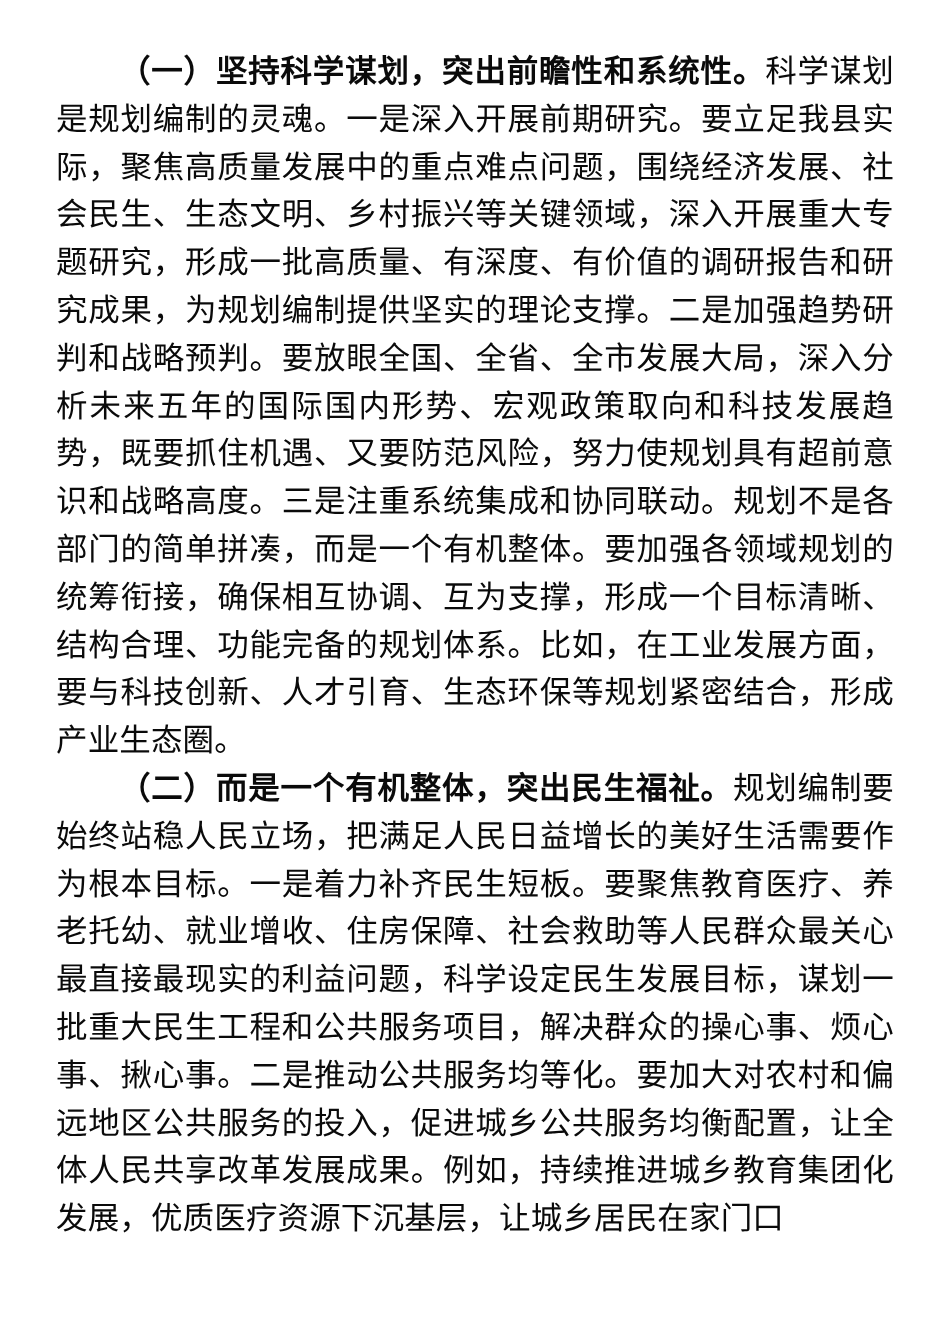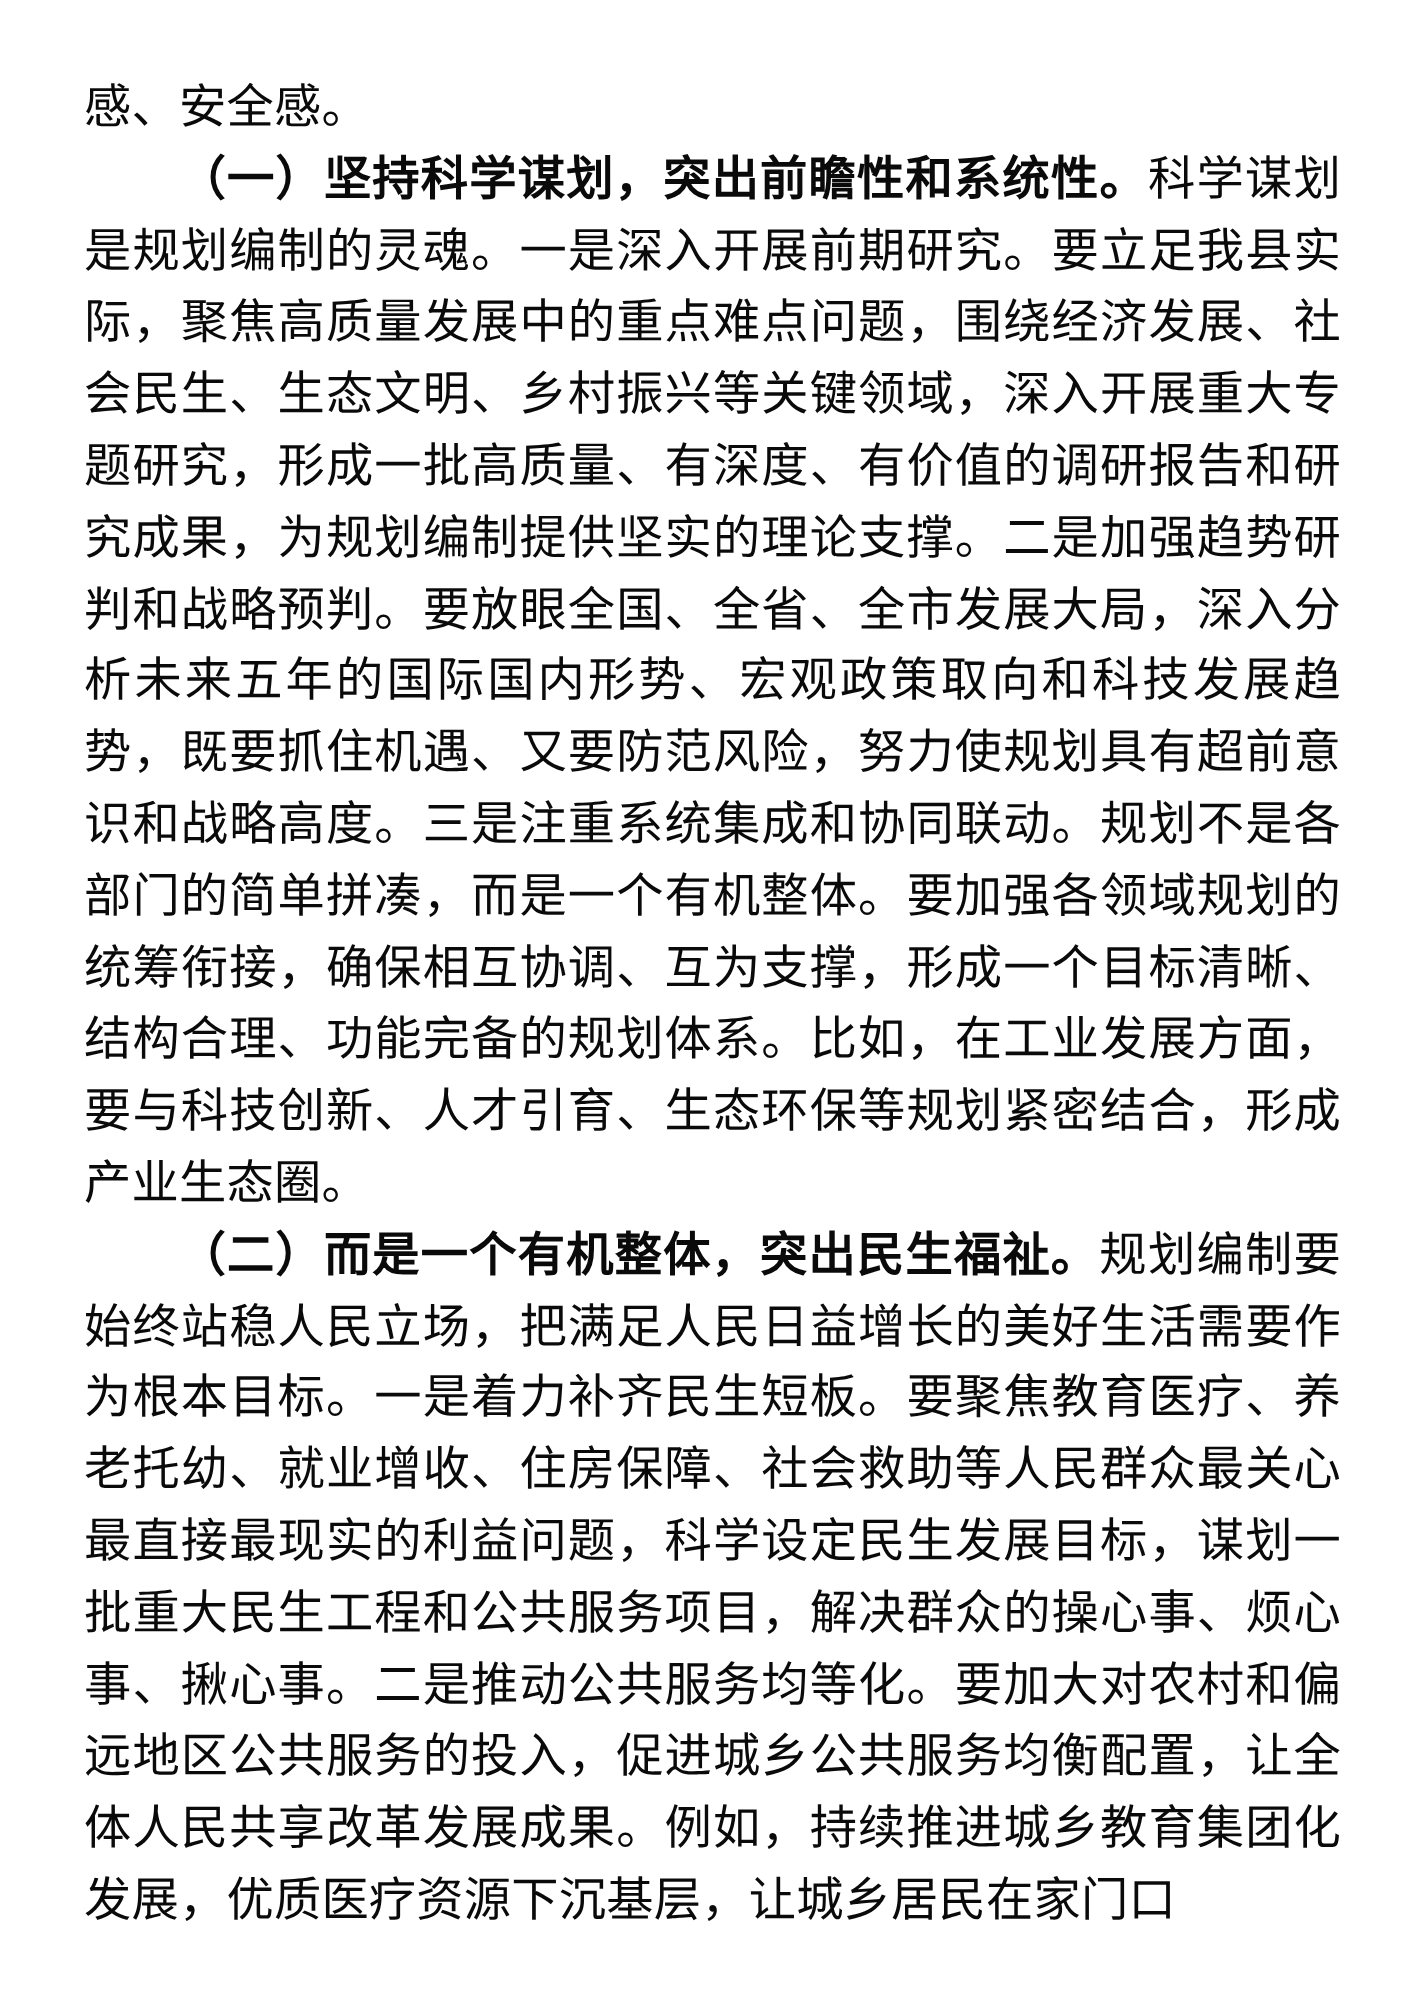--- a/index.html
+++ b/index.html
@@ -54,21 +54,20 @@
   .para, .bold-run {
     -webkit-font-smoothing: antialiased;
   }
 </style>
 </head>
 <body>
 
 <div class="page">
   <div class="doc-body">
 
-    <p class="para noindent">感、安全感。</p>
 
 
 
     <p class="para indent"><span class="bold-run">（一）坚持科学谋划，突出前瞻性和系统性。</span><span>科学谋划是规划编制的灵魂。一是深入开展前期研究。要立足我县实际，聚焦高质量发展中的重点难点问题，围绕经济发展、社会民生、生态文明、乡村振兴等关键领域，深入开展重大专题研究，形成一批高质量、有深度、有价值的调研报告和研究成果，为规划编制提供坚实的理论支撑。二是加强趋势研判和战略预判。要放眼全国、全省、全市发展大局，深入分析未来五年的国际国内形势、宏观政策取向和科技发展趋势，既要抓住机遇、又要防范风险，努力使规划具有超前意识和战略高度。三是注重系统集成和协同联动。规划不是各部门的简单拼凑，而是一个有机整体。要加强各领域规划的统筹衔接，确保相互协调、互为支撑，形成一个目标清晰、结构合理、功能完备的规划体系。比如，在工业发展方面，要与科技创新、人才引育、生态环保等规划紧密结合，形成产业生态圈。</span></p>
 
     <p class="para indent"><span class="bold-run">（二）而是一个有机整体，突出民生福祉。</span><span>规划编制要始终站稳人民立场，把满足人民日益增长的美好生活需要作为根本目标。一是着力补齐民生短板。要聚焦教育医疗、养老托幼、就业增收、住房保障、社会救助等人民群众最关心最直接最现实的利益问题，科学设定民生发展目标，谋划一批重大民生工程和公共服务项目，解决群众的操心事、烦心事、揪心事。二是推动公共服务均等化。要加大对农村和偏远地区公共服务的投入，促进城乡公共服务均衡配置，让全体人民共享改革发展成果。例如，持续推进城乡教育集团化发展，优质医疗资源下沉基层，让城乡居民在家门口</span></p>
 
   </div>
 </div>
 

